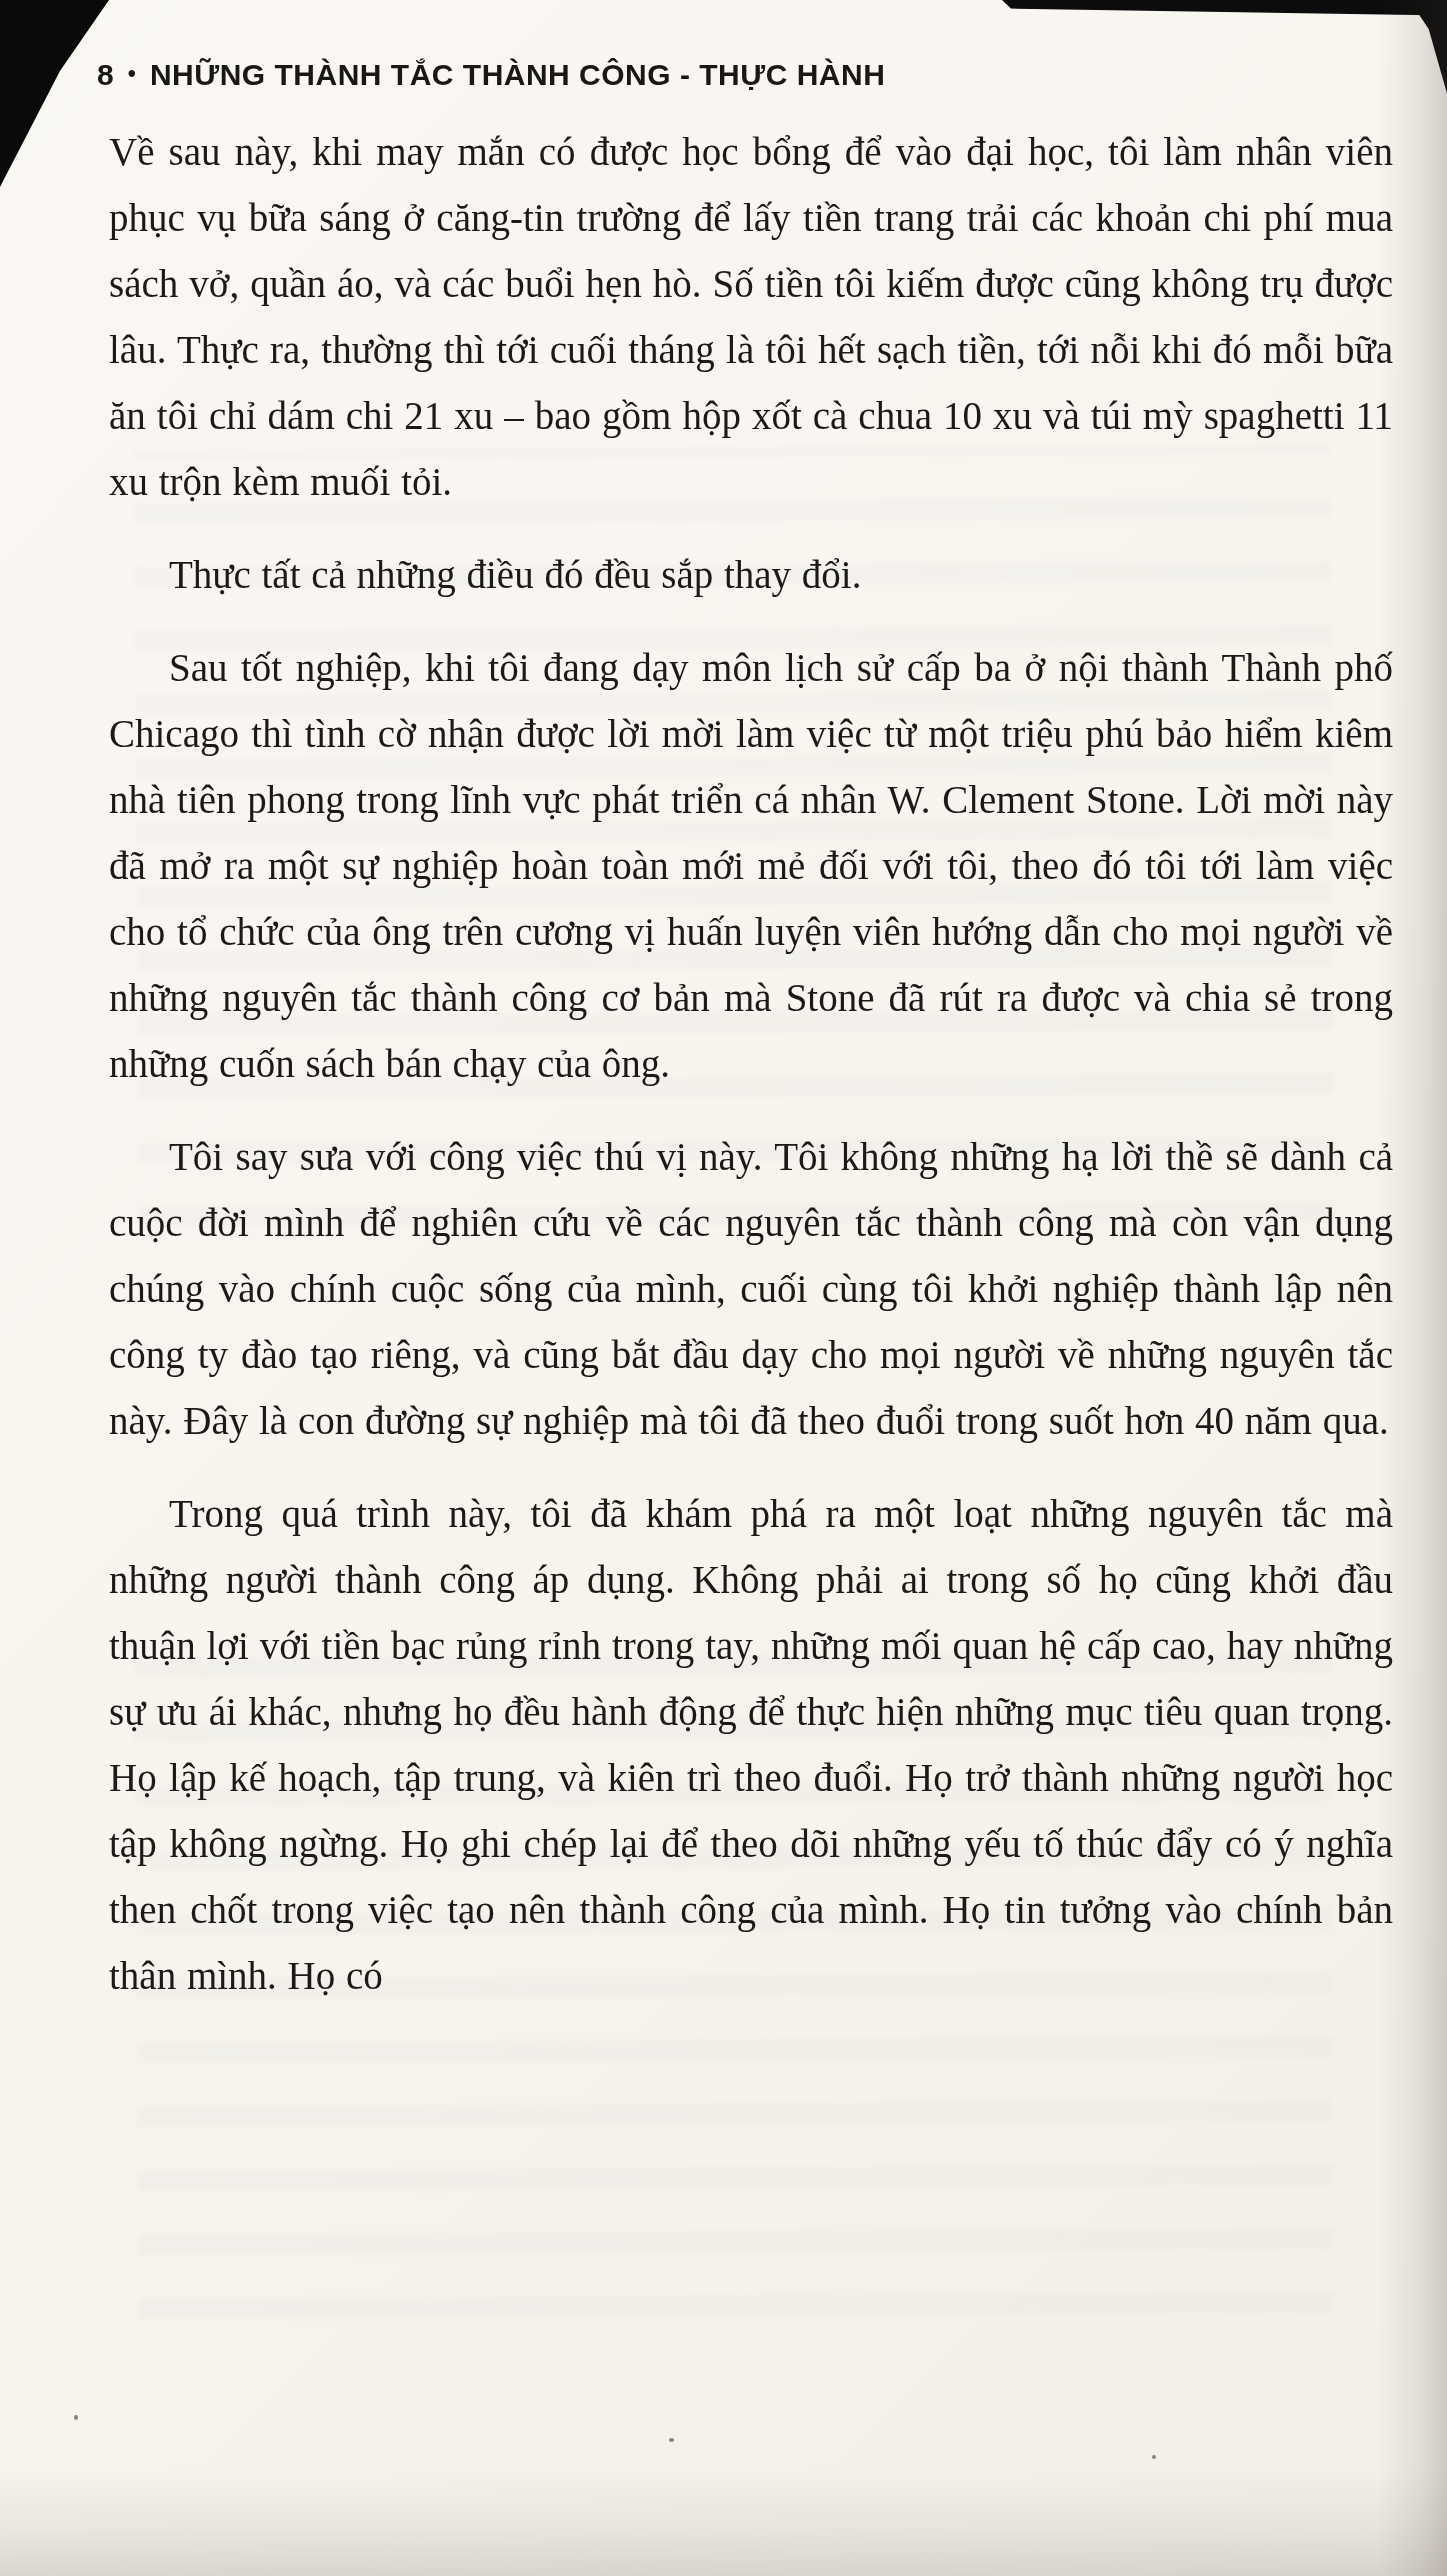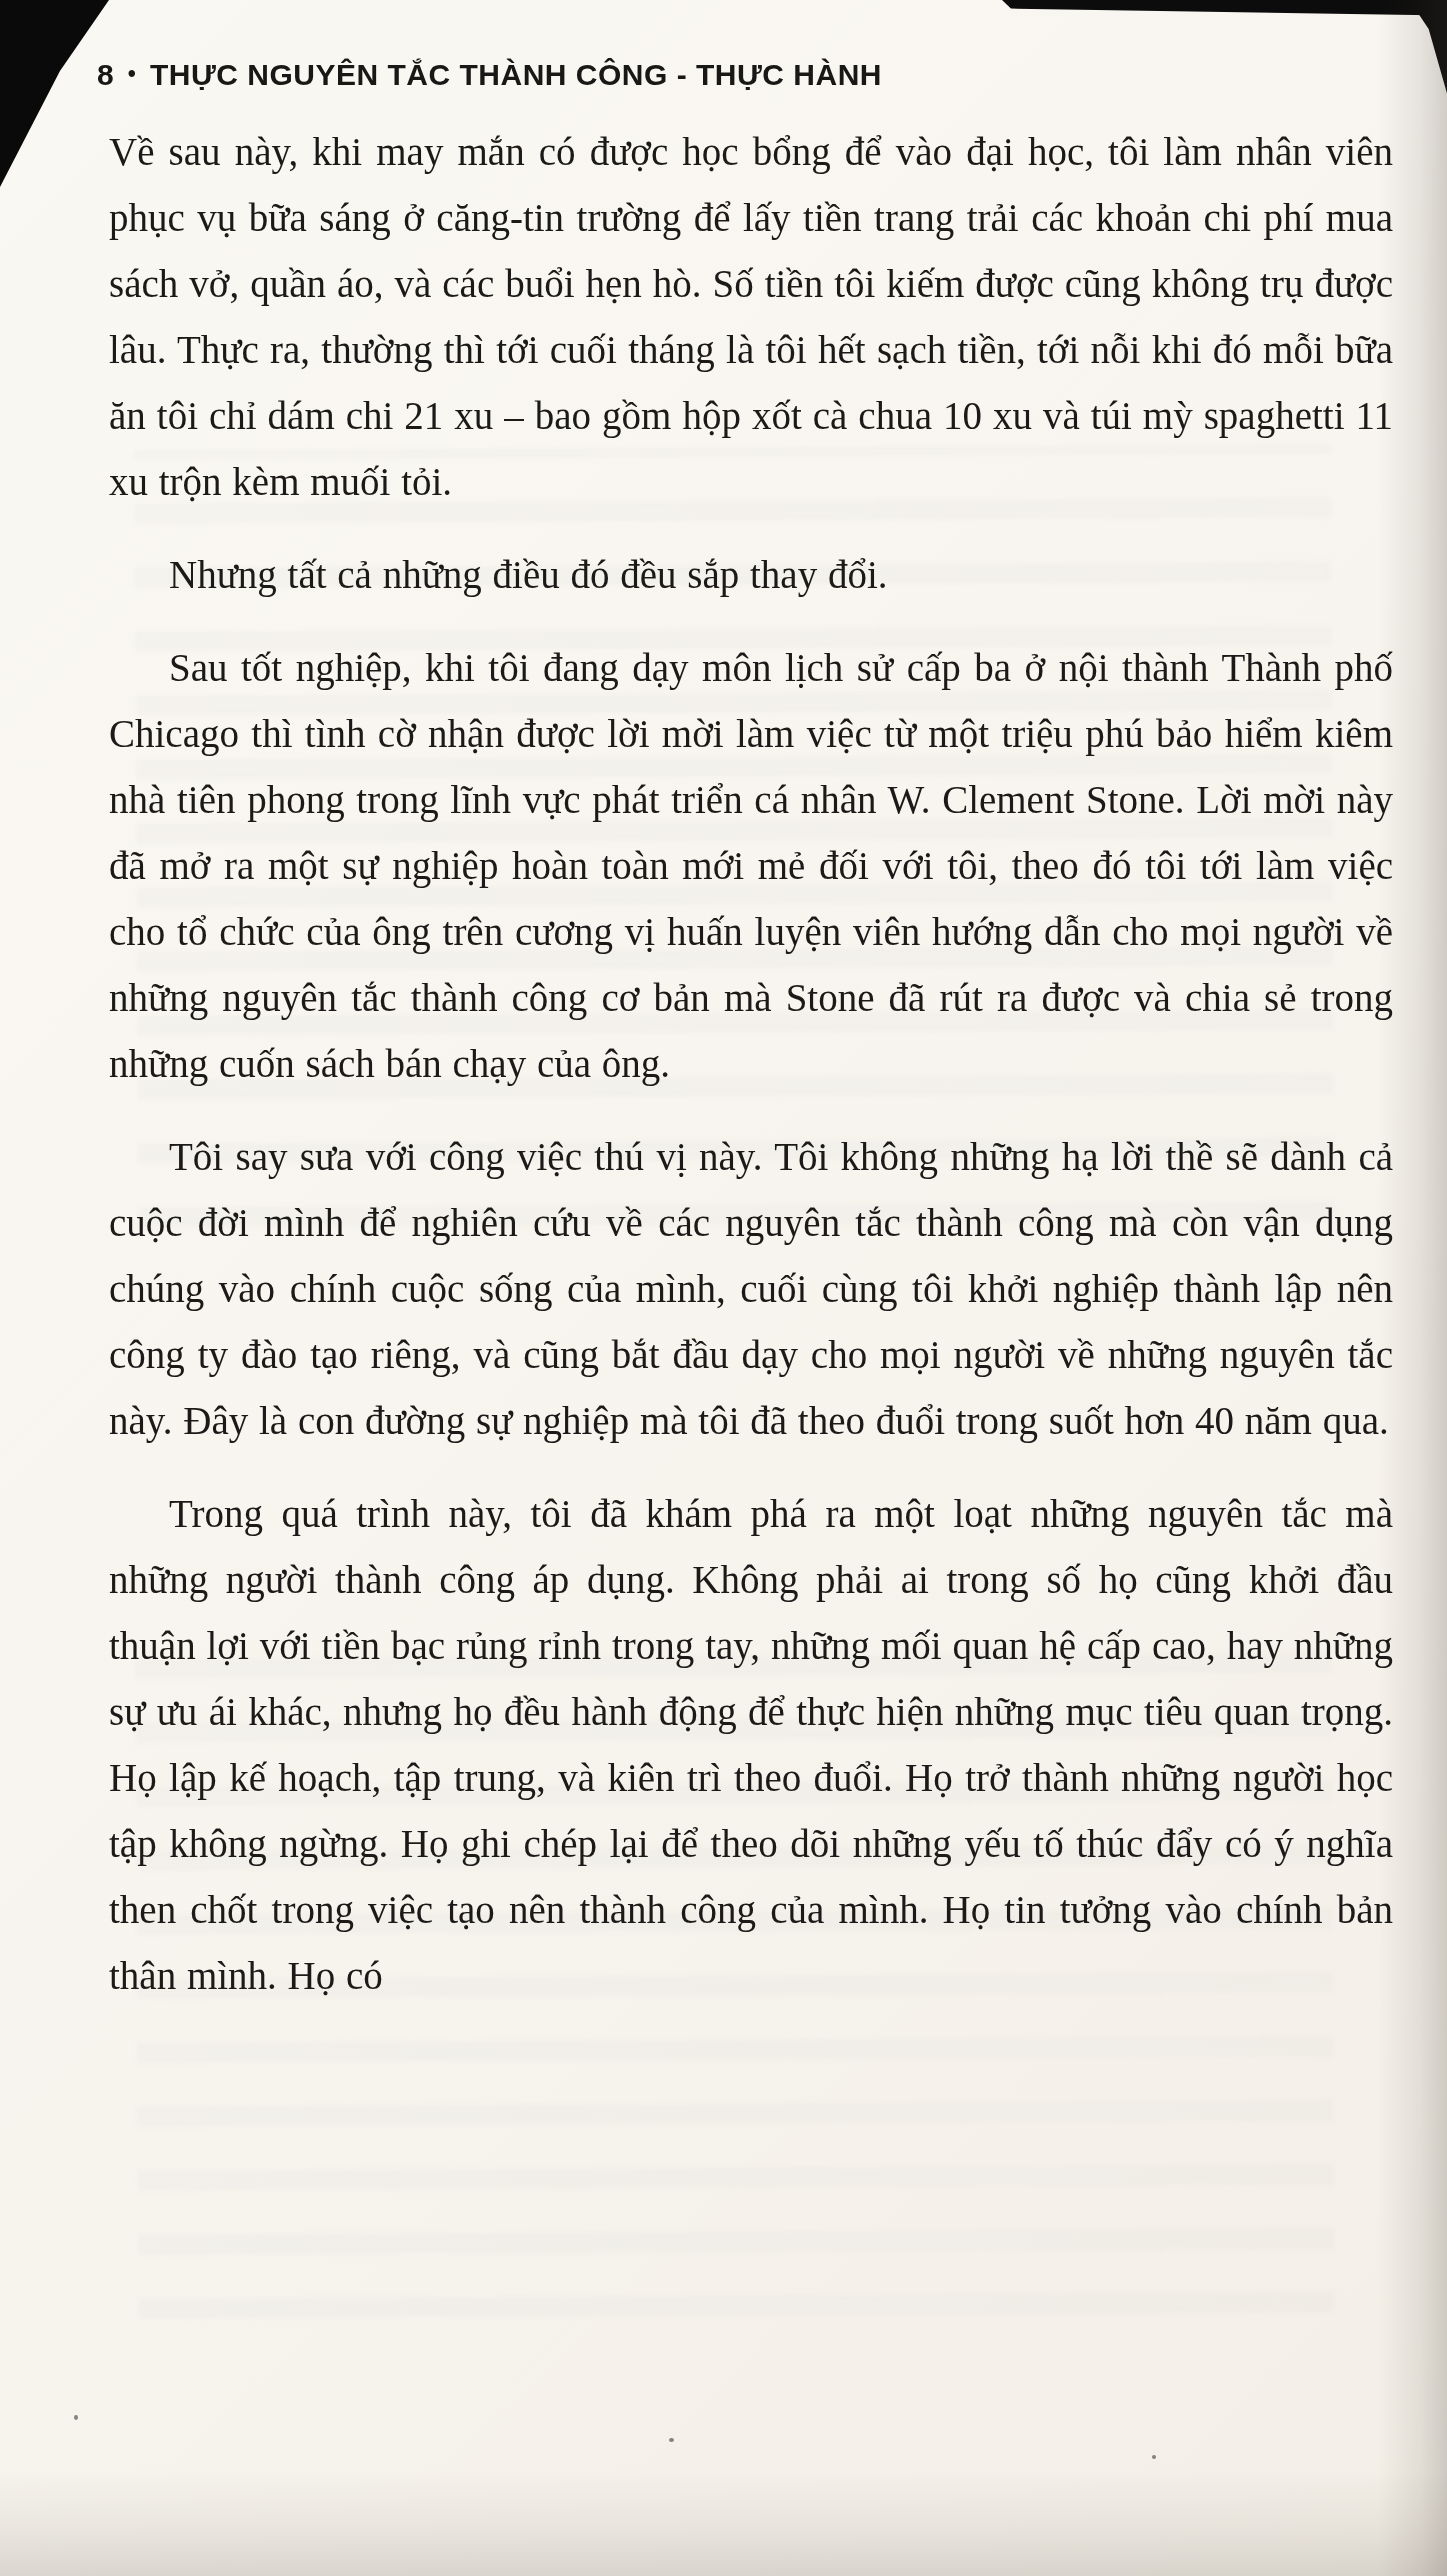--- a/index.html
+++ b/index.html
@@ -128,26 +128,26 @@
 
   <div class="corner-tl"></div>
   <div class="edge-top-right"></div>
   <div class="corner-tr"></div>
   <div class="bleedthrough bleed-a"></div>
   <div class="bleedthrough bleed-b"></div>
 
   <header class="running-head">
     <span>8</span>
     <span class="dot">•</span>
-    <span>THỰC NGUYÊN TẮC THÀNH CÔNG - THỰC HÀNH</span>
+    <span>NHỮNG THÀNH TẮC THÀNH CÔNG - THỰC HÀNH</span>
   </header>
 
   <main class="body-text">
     <p class="para">Về sau này, khi may mắn có được học bổng để vào đại học, tôi làm nhân viên phục vụ bữa sáng ở căng-tin trường để lấy tiền trang trải các khoản chi phí mua sách vở, quần áo, và các buổi hẹn hò. Số tiền tôi kiếm được cũng không trụ được lâu. Thực ra, thường thì tới cuối tháng là tôi hết sạch tiền, tới nỗi khi đó mỗi bữa ăn tôi chỉ dám chi 21 xu – bao gồm hộp xốt cà chua 10 xu và túi mỳ spaghetti 11 xu trộn kèm muối tỏi.</p>
-    <p class="para indent">Nhưng tất cả những điều đó đều sắp thay đổi.</p>
+    <p class="para indent">Thực tất cả những điều đó đều sắp thay đổi.</p>
     <p class="para indent">Sau tốt nghiệp, khi tôi đang dạy môn lịch sử cấp ba ở nội thành Thành phố Chicago thì tình cờ nhận được lời mời làm việc từ một triệu phú bảo hiểm kiêm nhà tiên phong trong lĩnh vực phát triển cá nhân W. Clement Stone. Lời mời này đã mở ra một sự nghiệp hoàn toàn mới mẻ đối với tôi, theo đó tôi tới làm việc cho tổ chức của ông trên cương vị huấn luyện viên hướng dẫn cho mọi người về những nguyên tắc thành công cơ bản mà Stone đã rút ra được và chia sẻ trong những cuốn sách bán chạy của ông.</p>
     <p class="para indent">Tôi say sưa với công việc thú vị này. Tôi không những hạ lời thề sẽ dành cả cuộc đời mình để nghiên cứu về các nguyên tắc thành công mà còn vận dụng chúng vào chính cuộc sống của mình, cuối cùng tôi khởi nghiệp thành lập nên công ty đào tạo riêng, và cũng bắt đầu dạy cho mọi người về những nguyên tắc này. Đây là con đường sự nghiệp mà tôi đã theo đuổi trong suốt hơn 40 năm qua.</p>
     <p class="para indent">Trong quá trình này, tôi đã khám phá ra một loạt những nguyên tắc mà những người thành công áp dụng. Không phải ai trong số họ cũng khởi đầu thuận lợi với tiền bạc rủng rỉnh trong tay, những mối quan hệ cấp cao, hay những sự ưu ái khác, nhưng họ đều hành động để thực hiện những mục tiêu quan trọng. Họ lập kế hoạch, tập trung, và kiên trì theo đuổi. Họ trở thành những người học tập không ngừng. Họ ghi chép lại để theo dõi những yếu tố thúc đẩy có ý nghĩa then chốt trong việc tạo nên thành công của mình. Họ tin tưởng vào chính bản thân mình. Họ có</p>
   </main>
 
   <div class="speck speck-1"></div>
   <div class="speck speck-2"></div>
   <div class="speck speck-3"></div>
 
   <div class="shadow-right"></div>

